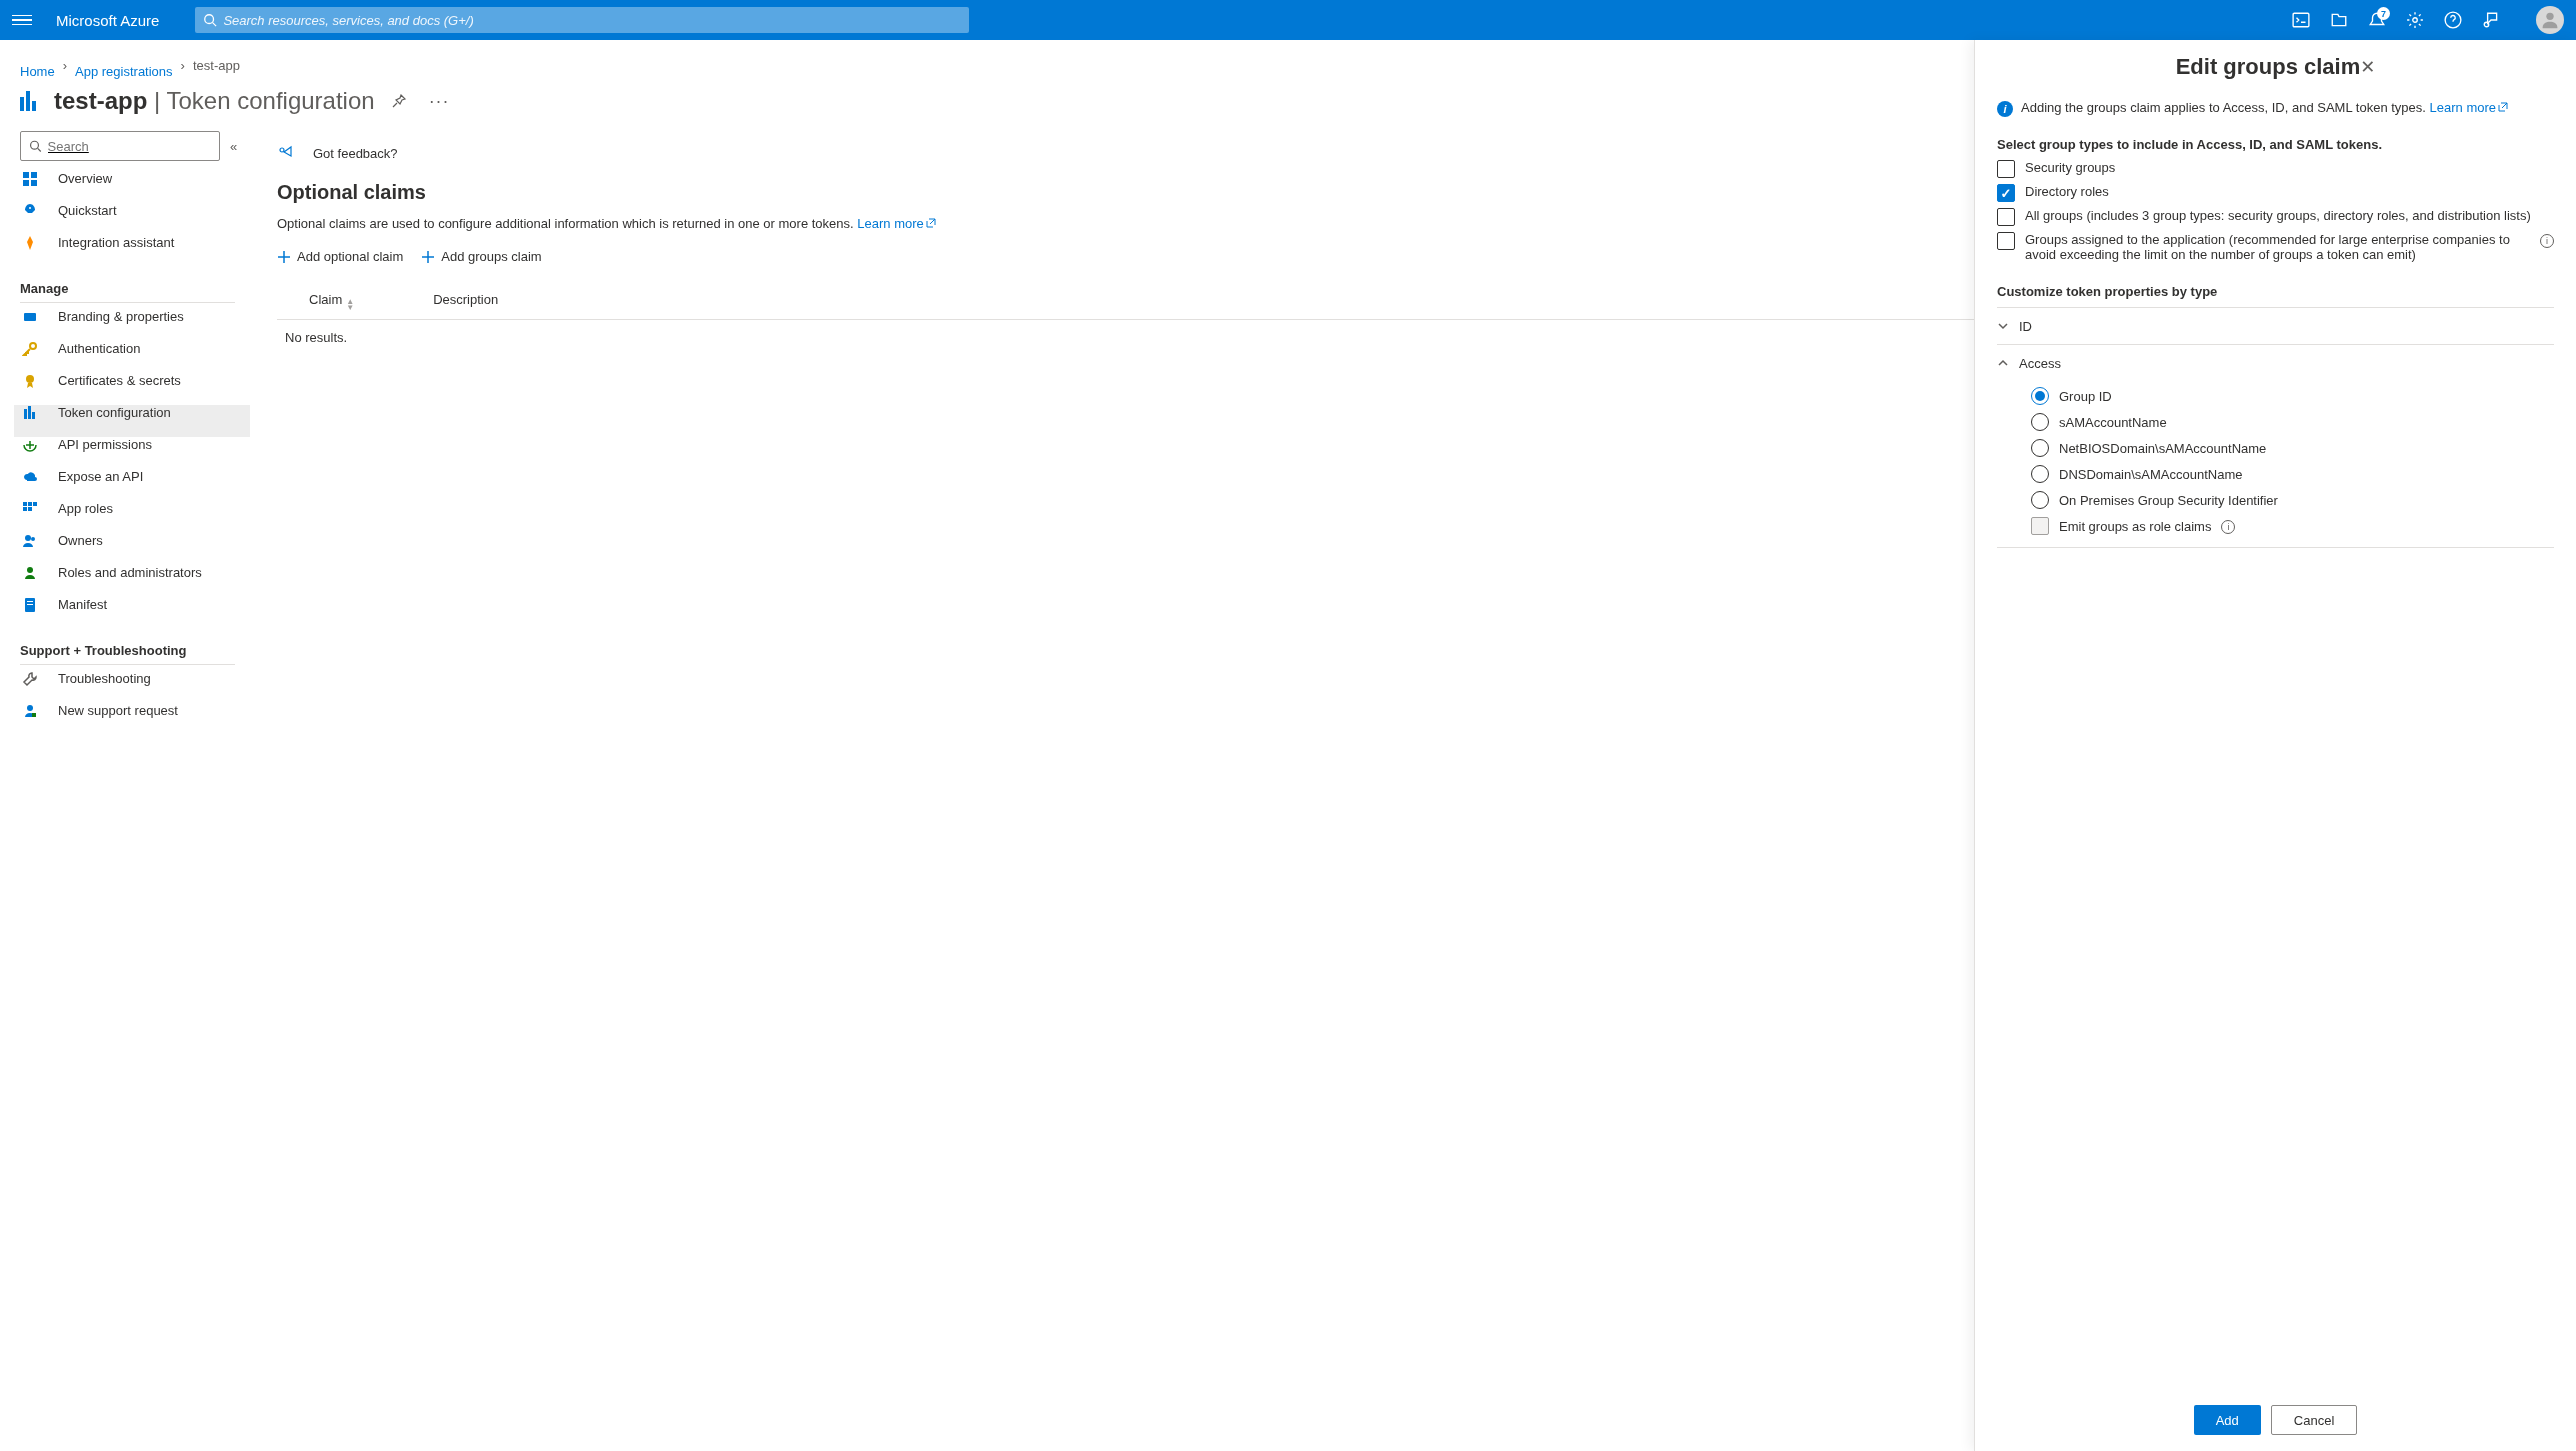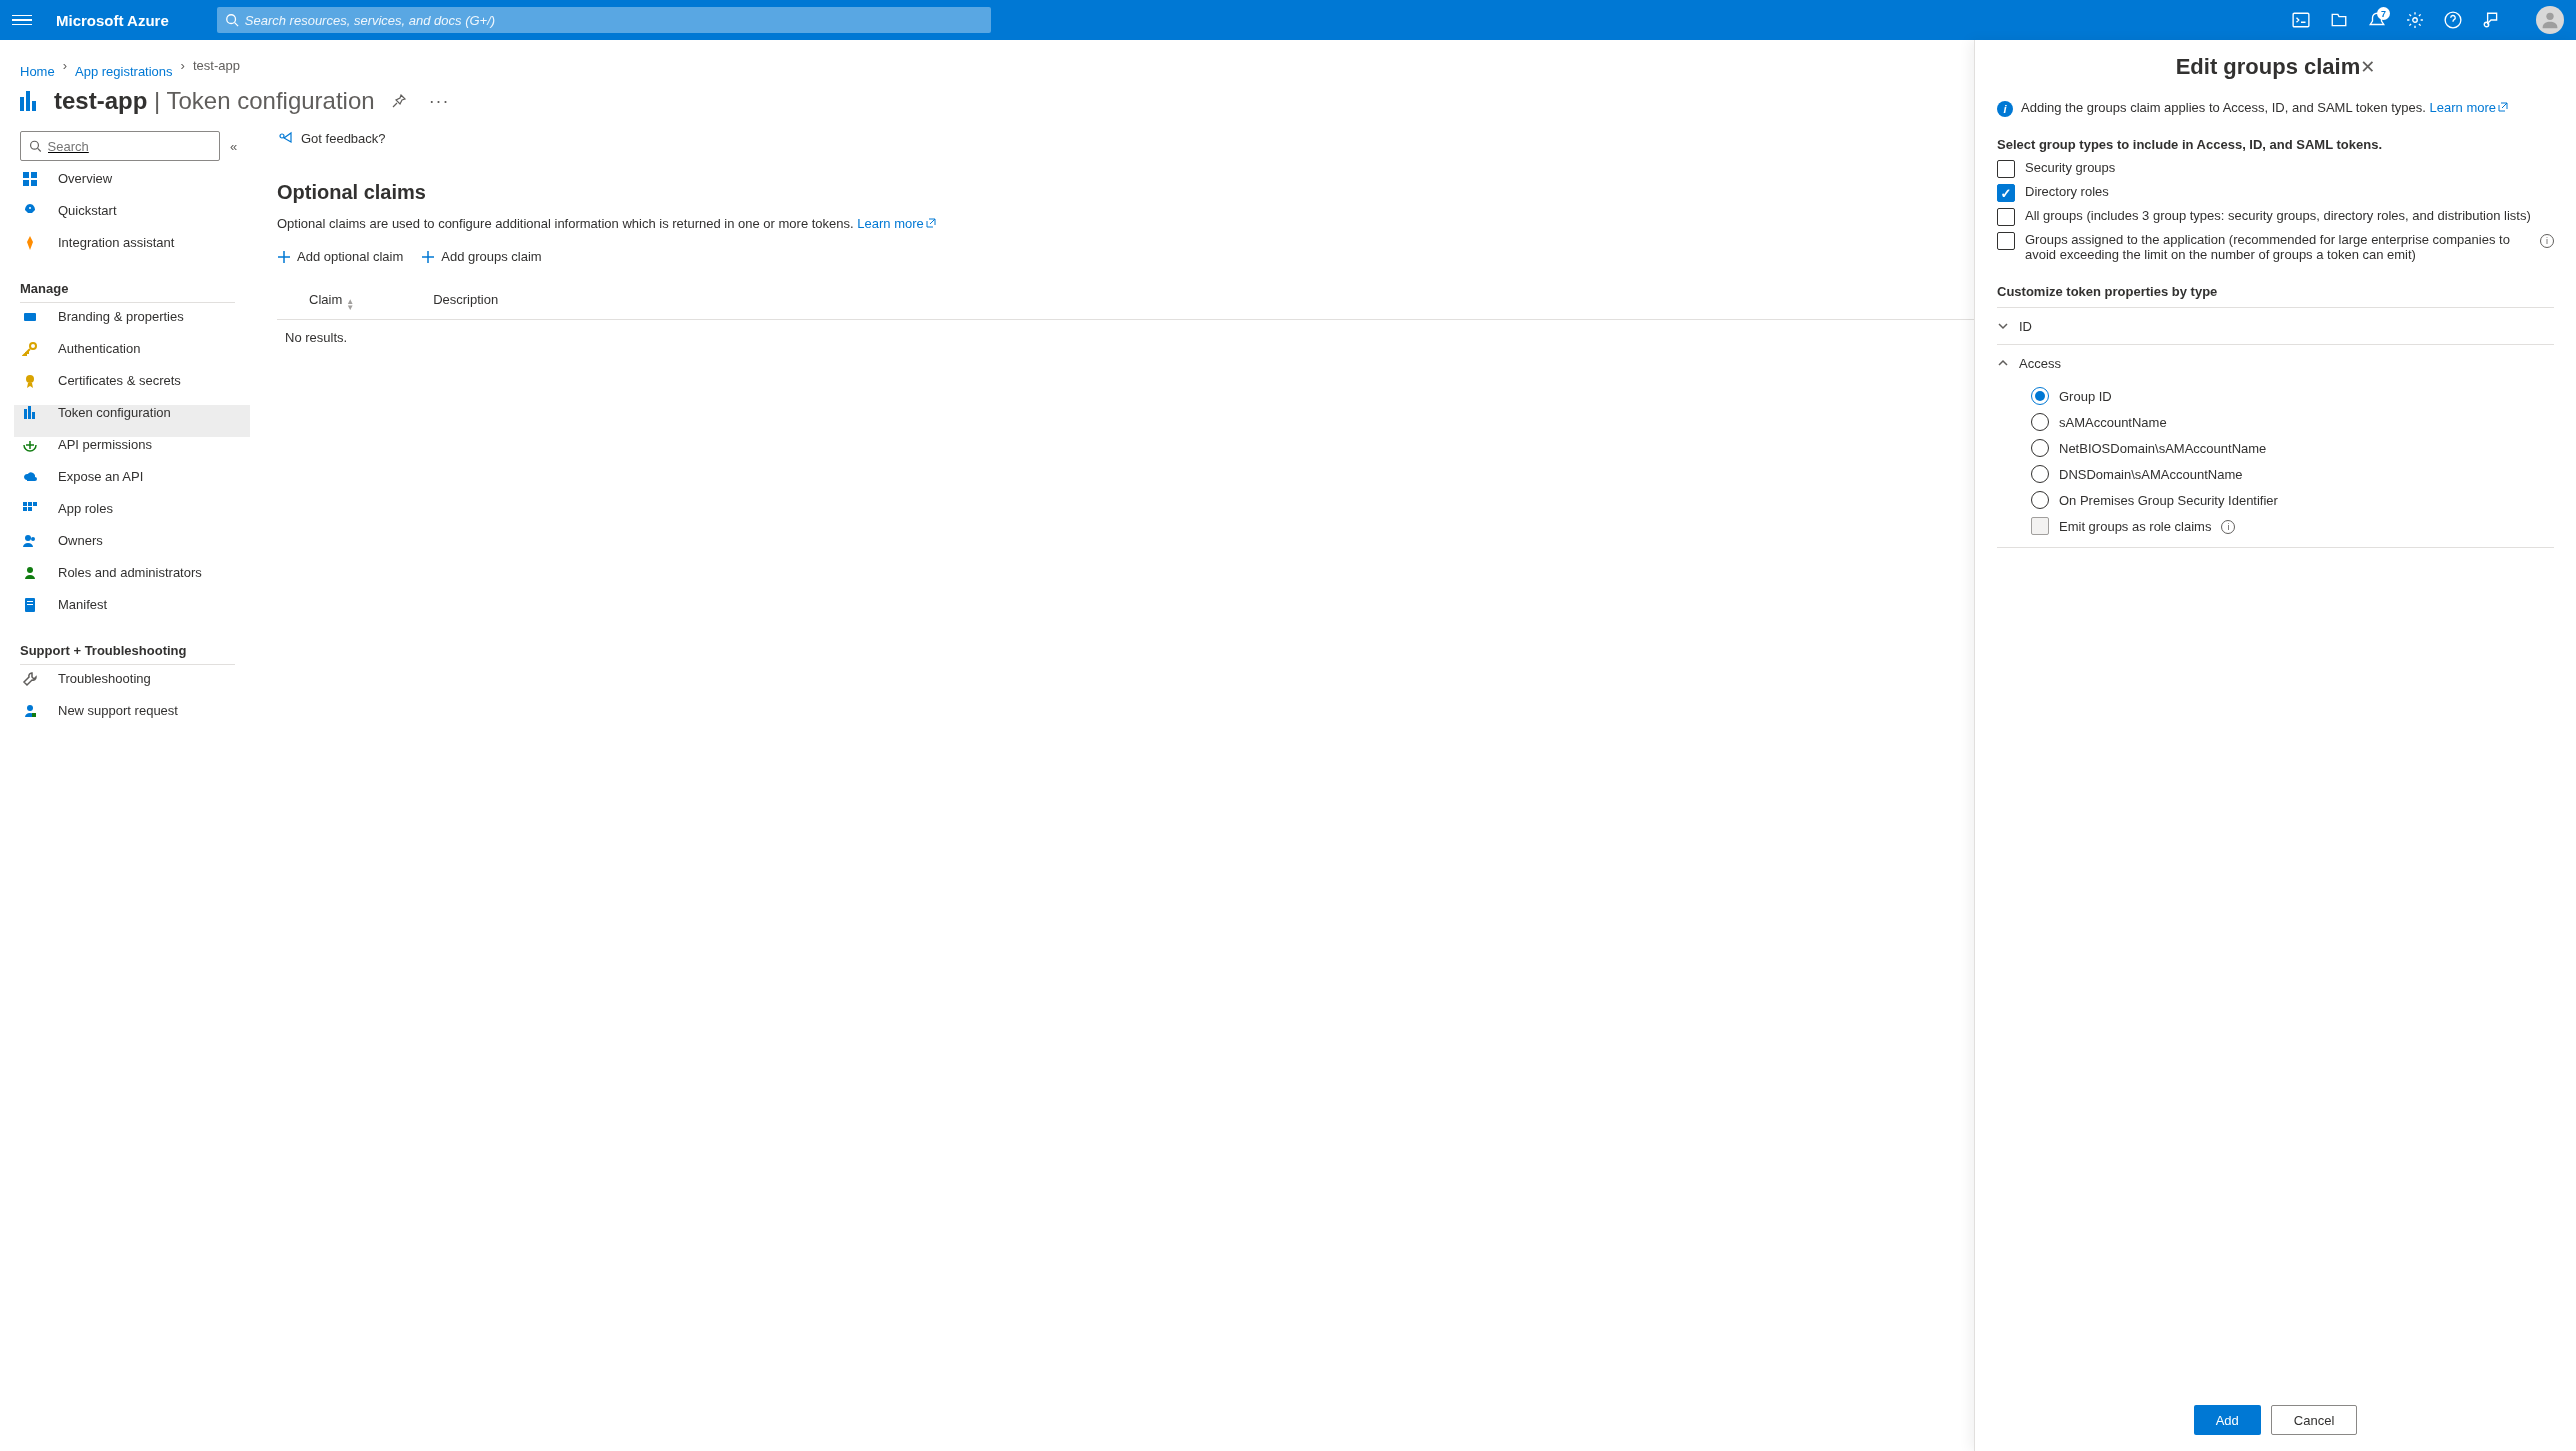--- a/index.html
+++ b/index.html
@@ -2,21 +2,21 @@
 <html><head>
 <meta charset="utf-8">
 <style>
 * { box-sizing: border-box; margin: 0; padding: 0; }
 body { font-family: "Segoe UI", -apple-system, sans-serif; font-size: 13px; color: #323130; background: #fff; overflow: hidden; }
 
 
 .topbar { height: 40px; background: #0078d4; display: flex; align-items: center; padding: 0 12px; gap: 12px; }
 .hamburger { width: 20px; height: 20px; display: flex; flex-direction: column; justify-content: center; gap: 3px; cursor: pointer; }
 .hamburger span { height: 1.5px; background: #fff; }
-.brand { color: #fff; font-size: 15px; font-weight: 700; margin-left: 12px; margin-right: 36px; }
+.brand { color: #fff; font-size: 15px; font-weight: 400; margin-left: 12px; margin-right: 24px; }
 .search-box { flex: 1; max-width: 774px; height: 26px; background: rgba(255,255,255,0.35); border-radius: 2px; display: flex; align-items: center; padding: 0 8px; gap: 6px; }
 .search-box svg { width: 14px; height: 14px; }
 .search-box input { flex: 1; background: transparent; border: none; color: #fff; font-style: italic; font-size: 13px; outline: none; }
 .search-box input::placeholder { color: rgba(255,255,255,0.9); font-style: italic; }
 .topbar-spacer { flex: 1; }
 .top-icons { display: flex; gap: 20px; align-items: center; }
 .top-icon { width: 18px; height: 18px; color: #fff; cursor: pointer; position: relative; }
 .badge { position: absolute; top: -4px; right: -4px; background: #fff; color: #0078d4; font-size: 9px; font-weight: 600; width: 13px; height: 13px; border-radius: 50%; display: flex; align-items: center; justify-content: center; }
 .avatar { width: 28px; height: 28px; border-radius: 50%; background: #d8d8d8; margin-left: 16px; display: flex; align-items: center; justify-content: center; }
 .avatar svg { width: 22px; height: 22px; }
@@ -49,21 +49,21 @@
 .sidebar-row { display:flex; align-items:center; }
 .sidebar-list { margin-top: 10px; }
 .sidebar-item { display:flex; align-items:flex-start; gap:20px; height:32px; padding: 0 10px 0 2px; cursor:pointer; font-size:13px; }
 .sidebar-item.active { background:#ededed; margin-left:-6px; padding-left:8px; width:236px;}
 .sidebar-section { font-weight:600; font-size:13px; margin:14px 0 6px 0; }
 .sidebar-hrline{border:none;border-top:1px solid #e1dfdd;margin:6px 18px 6px 0;}
 .nav-icon{width:16px;height:16px;display:inline-block;flex-shrink:0;}
 
 
 .main { flex:1; padding: 0 24px; position:relative; }
-.feedback-bar { display:flex; align-items:flex-start; gap:8px; height:44px; color:#323130; }
+.feedback-bar { display:flex; align-items:center; gap:20px; height:44px; color:#323130; }
 .feedback-bar svg{width:16px;height:16px;color:#0078d4;}
 .section-title { font-size: 20px; font-weight: 600; margin-top: 6px; }
 .desc { font-size:13px; color:#323130; margin-top:12px; }
 .desc a{color:#0078d4;text-decoration:none;}
 .toolbar{display:flex;gap:18px;margin-top:18px;}
 .toolbar-btn{display:flex;align-items:center;gap:6px;color:#323130;cursor:pointer;font-size:13px;}
 .toolbar-btn svg{width:14px;height:14px;color:#0078d4;}
 .table{margin-top:28px;}
 .table-header{display:flex;gap:79px;border-bottom:1px solid #e1dfdd;padding-bottom:8px;font-size:13px;color:#323130;}
 .table-header .col{font-weight:400;}

